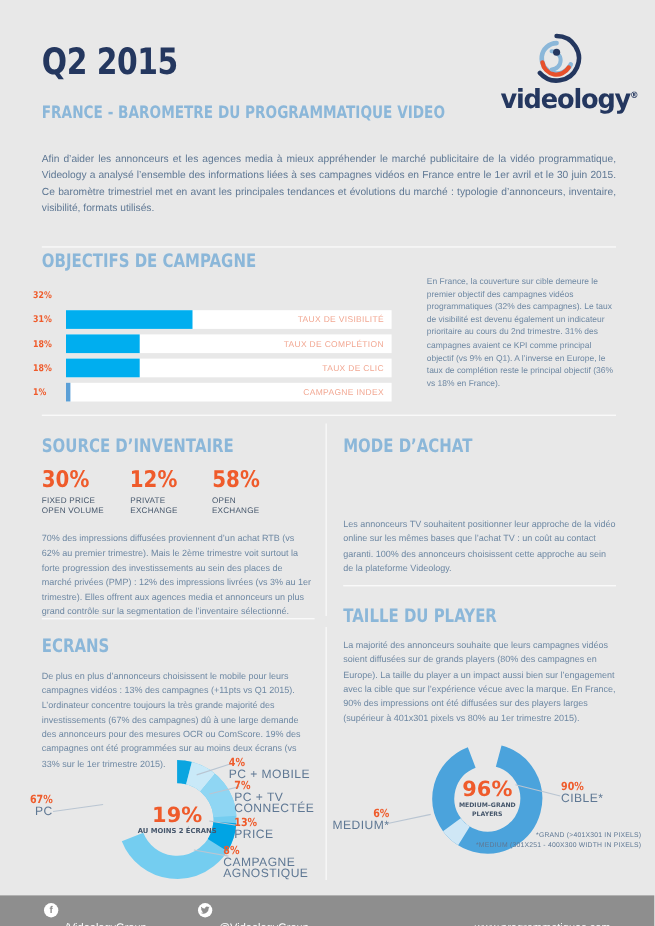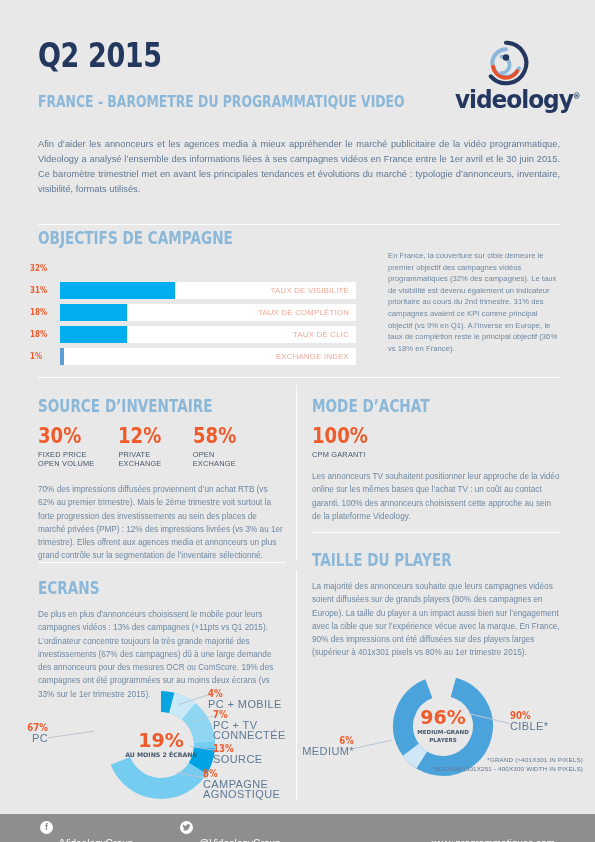--- a/index.html
+++ b/index.html
@@ -19,21 +19,21 @@
     font-weight: bold; font-size: 33px; letter-spacing: -0.5px;
     color: #24375f; transform: scaleX(0.82); transform-origin: left center;
   }
   .hdr-sub {
     position: absolute; left: 38px; top: 93px;
     font-family: "DejaVu Sans", sans-serif;
     font-weight: bold; font-size: 15.5px; letter-spacing: 0px;
     color: #8bb7d9; transform: scaleX(0.80); transform-origin: left center;
     white-space: nowrap;
   }
-  .logo-wrap { position: absolute; left: 455px; top: 40px; width: 125px; height: 82px; }
+  .logo-wrap { position: absolute; left: 455px; top: 30px; width: 125px; height: 82px; }
   .logo-mark { position: absolute; left: 28px; top: 0px; width: 46px; height: 46px; }
   .logo-word {
     position: absolute; left: 0px; top: 46px; width: 125px;
     font-family: "DejaVu Sans", sans-serif; font-weight: bold;
     font-size: 24px; color: #24375f; letter-spacing: -1.1px;
     transform: scaleX(0.97); transform-origin: left center;
   }
   .logo-reg { font-size: 8px; vertical-align: super; }
 
   
@@ -183,21 +183,21 @@
       <div class="bar-pct">18%</div>
       <div class="bar-track">
         <div class="bar-fill" style="width:22.5%"></div>
         <div class="bar-lbl">TAUX DE CLIC</div>
       </div>
     </div>
     <div class="bar-row">
       <div class="bar-pct">1%</div>
       <div class="bar-track">
         <div class="bar-fill" style="width:1.4%; background:#5b9fd6;"></div>
-        <div class="bar-lbl">EXCHANGE INDEX</div>
+        <div class="bar-lbl">CAMPAGNE INDEX</div>
       </div>
     </div>
   </div>
 
   <div class="side-note">En France, la couverture sur cible demeure le premier objectif des campagnes vidéos programmatiques (32% des campagnes). Le taux de visibilité est devenu également un indicateur prioritaire au cours du 2nd trimestre. 31% des campagnes avaient ce KPI comme principal objectif (vs 9% en Q1). A l’inverse en Europe, le taux de complétion reste le principal objectif (36% vs 18% en France).</div>
 
   <div class="hr" style="left:38px; top:377px; width:522px;"></div>
   <div class="vr" style="left:296px; top:385px; height:175px;"></div>
 
   <div class="sec-title" style="left:38px; top:396px;">SOURCE D’INVENTAIRE</div>
@@ -218,24 +218,20 @@
       <div class="stat-num">58%</div>
       <div class="stat-cap" style="white-space:pre-line">OPEN
 EXCHANGE</div>
     </div>
   </div>
 
   <div class="body-txt" style="position:absolute; left:38px; top:483px; width:248px;">70% des impressions diffusées proviennent d’un achat RTB (vs 62% au premier trimestre). Mais le 2ème trimestre voit surtout la forte progression des investissements au sein des places de marché privées (PMP) : 12% des impressions livrées (vs 3% au 1er trimestre). Elles offrent aux agences media et annonceurs un plus grand contrôle sur la segmentation de l’inventaire sélectionné.</div>
 
   <div class="sec-title" style="left:312px; top:396px;">MODE D’ACHAT</div>
 
-  <div style="position:absolute; left:312px; top:425px;">
-    <div class="stat-num">100%</div>
-    <div class="stat-cap">CPM GARANTI</div>
-  </div>
 
   <div class="body-txt" style="position:absolute; left:312px; top:470px; width:250px;">Les annonceurs TV souhaitent positionner leur approche de la vidéo online sur les mêmes bases que l’achat TV : un coût au contact garanti. 100% des annonceurs choisissent cette approche au sein de la plateforme Videology.</div>
 
   <div class="hr" style="left:38px; top:562px; width:248px;"></div>
   <div class="hr" style="left:312px; top:532px; width:248px;"></div>
   <div class="vr" style="left:296px; top:570px; height:230px;"></div>
 
   <div class="sec-title" style="left:38px; top:578px;">ECRANS</div>
   <div class="body-txt" style="position:absolute; left:38px; top:608px; width:248px;">De plus en plus d’annonceurs choisissent le mobile pour leurs campagnes vidéos : 13% des campagnes (+11pts vs Q1 2015). L’ordinateur concentre toujours la très grande majorité des investissements (67% des campagnes) dû à une large demande des annonceurs pour des mesures OCR ou ComScore. 19% des campagnes ont été programmées sur au moins deux écrans (vs 33% sur le 1er trimestre 2015).</div>
 
@@ -272,21 +268,21 @@
   <div class="leader" style="left:190px; top:718px; width:28px; transform:rotate(-14deg);"></div>
   <div class="dl right" style="left:213px; top:709px; width:84px;">
     <div class="dl-num">7%</div>
     <div class="dl-txt" style="white-space:pre-line">PC + TV
 CONNECTÉE</div>
   </div>
 
   <div class="leader" style="left:190px; top:748px; width:28px; transform:rotate(9deg);"></div>
   <div class="dl right" style="left:213px; top:743px; width:80px;">
     <div class="dl-num">13%</div>
-    <div class="dl-txt">SOURCE</div>
+    <div class="dl-txt">PRICE</div>
   </div>
 
   <div class="leader" style="left:176px; top:775px; width:32px; transform:rotate(10deg);"></div>
   <div class="dl right" style="left:203px; top:768px; width:92px;">
     <div class="dl-num">8%</div>
     <div class="dl-txt" style="white-space:pre-line">CAMPAGNE
 AGNOSTIQUE</div>
   </div>
 
   <div class="sec-title" style="left:312px; top:550px;">TAILLE DU PLAYER</div>

